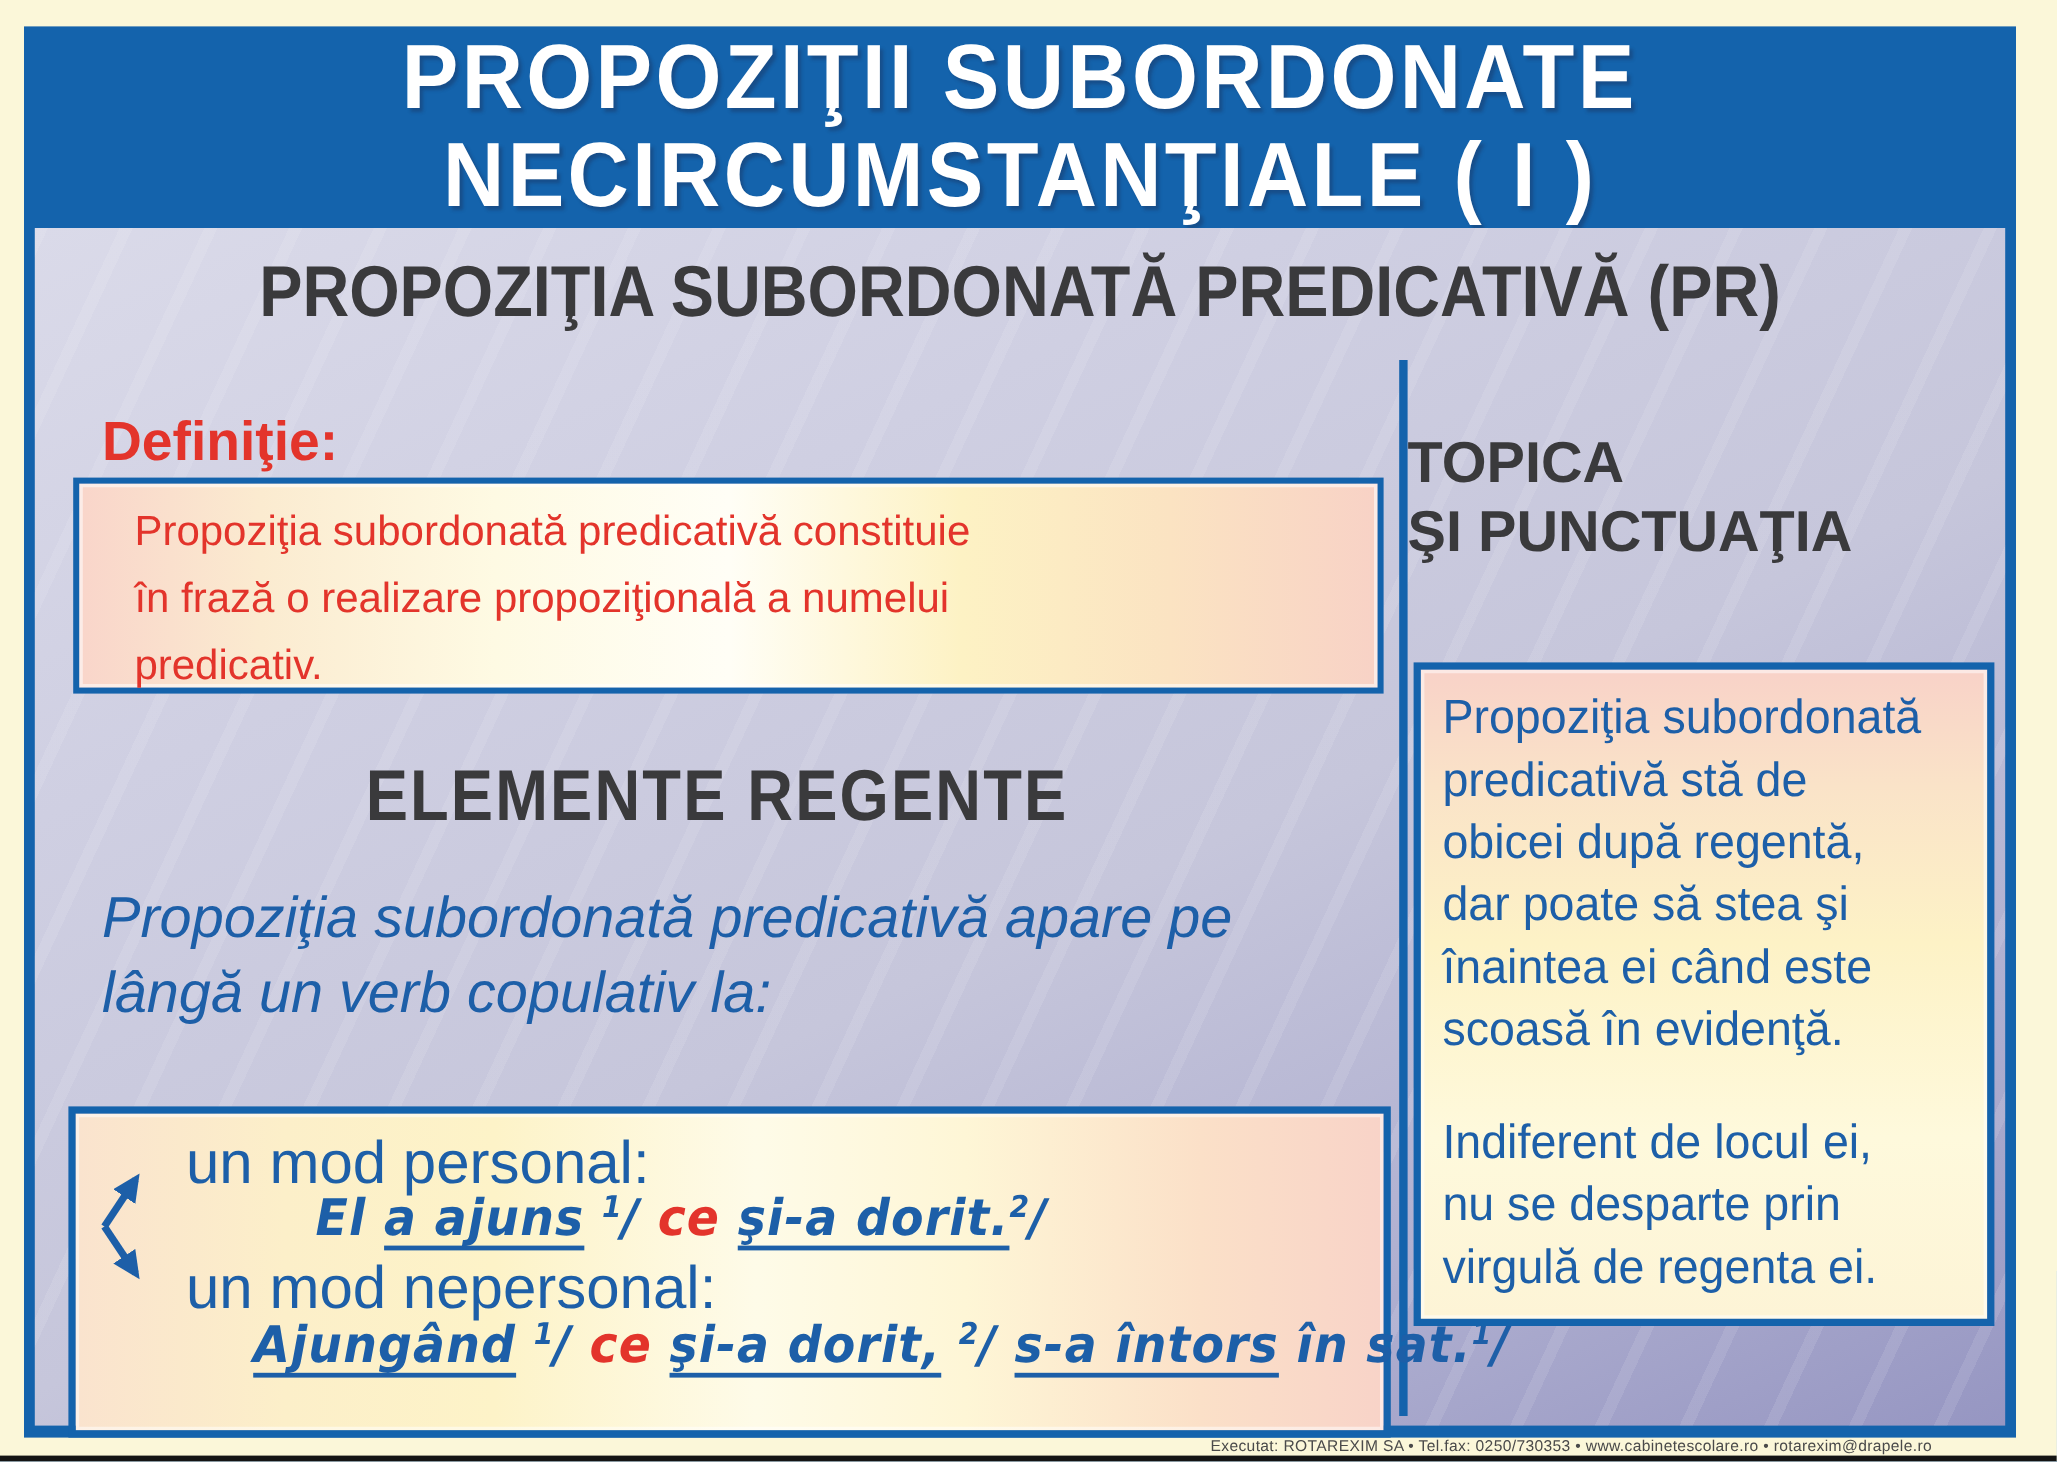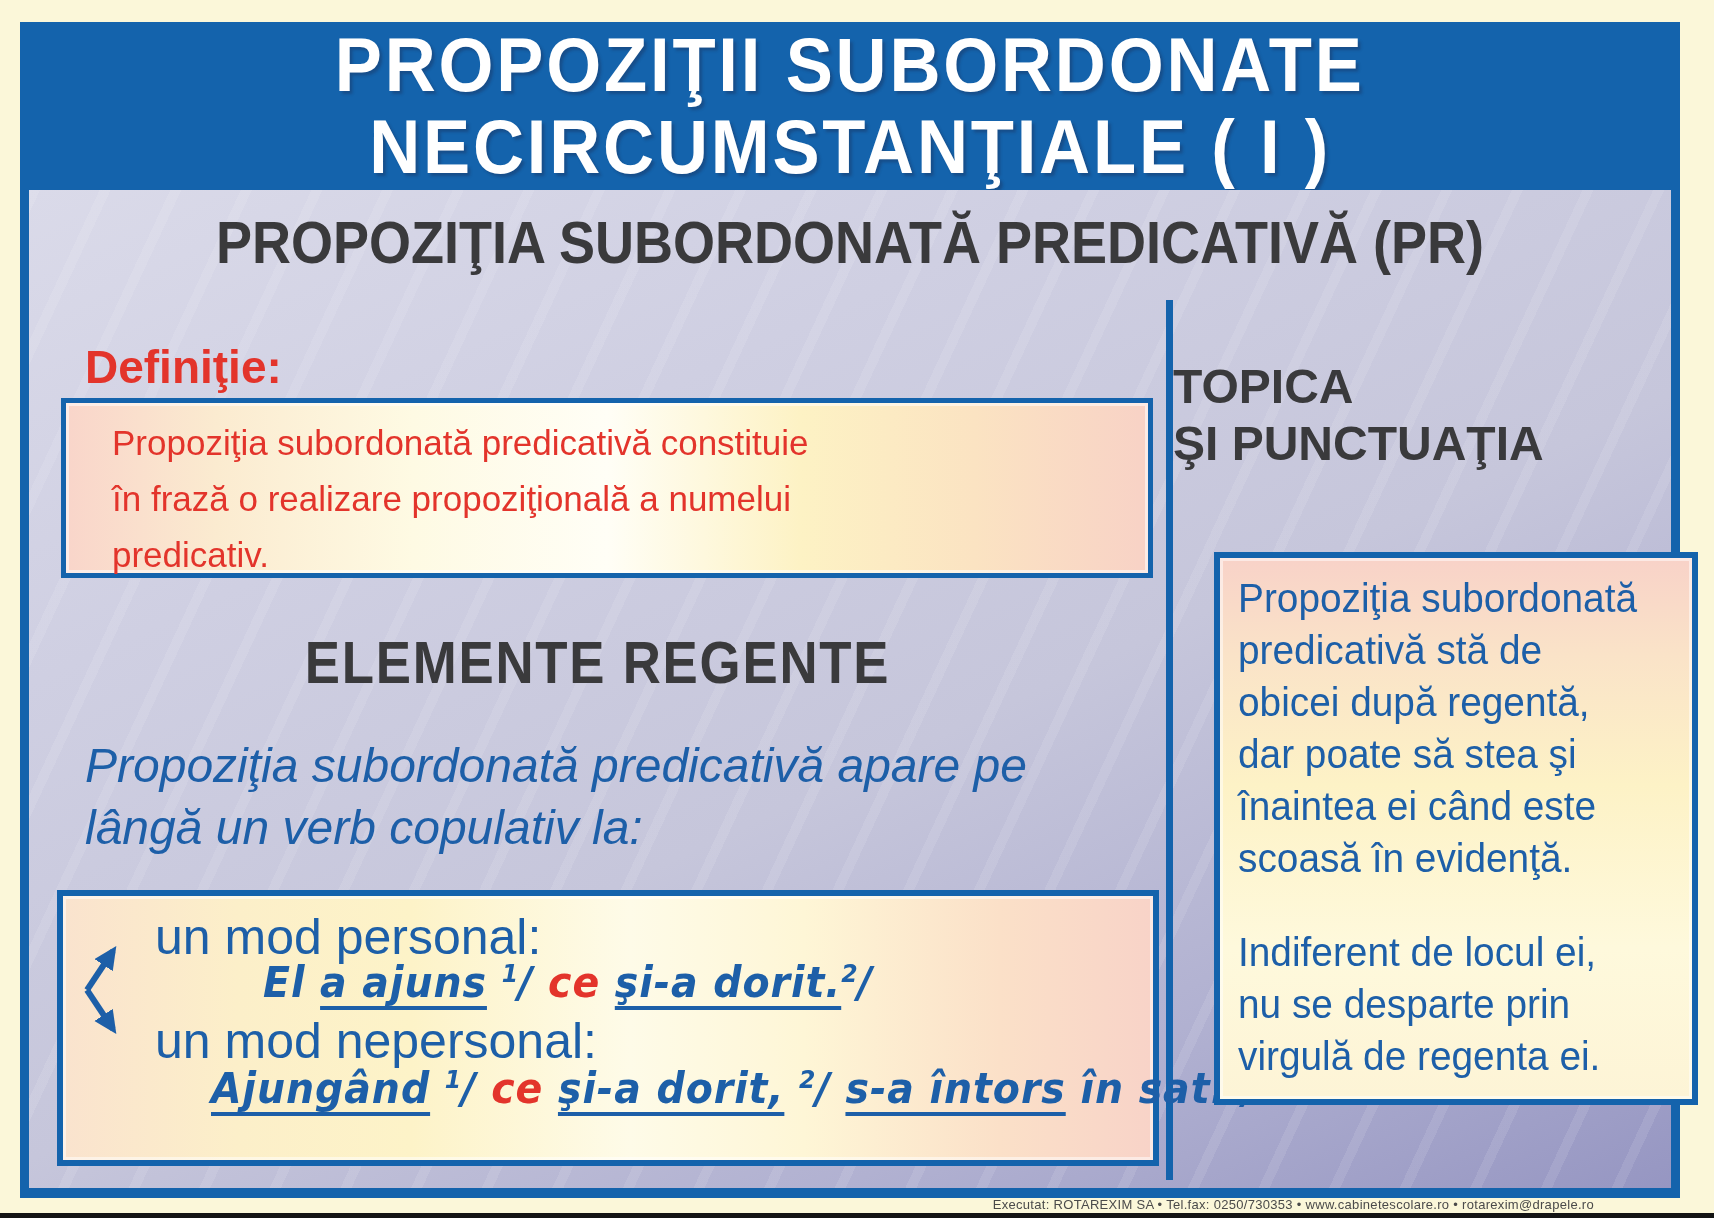--- a/index.html
+++ b/index.html
@@ -30,47 +30,47 @@
   .def-box{position:absolute;left:32px;top:208px;width:1082px;height:170px;border:5px solid #1463AC;
     background:linear-gradient(90deg,#F9D5CA 0%,#FBEBD0 14%,#FEFAE3 32%,#FFFEF6 50%,#FDF2C4 68%,#FBE3C2 84%,#F8D2C6 100%);
     box-shadow:inset 0 0 0 3px rgba(255,255,255,0.55);}
   .def-text{margin:12px 0 0 46px;font-size:35px;line-height:56px;color:#E3342B;white-space:pre-line;}
 
   .elemente-title{position:absolute;left:0;top:438px;width:1137px;text-align:center;font-weight:bold;
     font-size:60px;letter-spacing:2px;color:#3A3A3C;transform:scaleX(0.88);white-space:nowrap;}
 
   .intro-text{position:absolute;left:56px;top:545px;font-size:48px;line-height:62px;color:#1D5FA8;white-space:pre-line;font-style:italic;}
 
-  .example-box{position:absolute;left:28px;top:700px;width:1090px;height:264px;border:6px solid #1463AC;
+  .example-box{position:absolute;left:28px;top:732px;width:1090px;height:264px;border:6px solid #1463AC;
     background:linear-gradient(90deg,#FAE3CE 0%,#FCEFC9 16%,#FDF3C8 32%,#FEFBE8 52%,#FEF6D6 68%,#FBE0C8 86%,#F8D3C8 100%);
     box-shadow:inset 0 0 0 3px rgba(255,255,255,0.5);text-align:center;}
   .ex-arrow{position:absolute;left:16px;top:34px;}
   .mode-label{position:absolute;left:92px;font-size:50px;color:#1D5FA8;white-space:nowrap;}
   .mode1{top:12px;}
   .mode2{top:116px;}
   .ex-line{position:absolute;font-family:"DejaVu Sans",sans-serif;font-style:italic;font-weight:bold;
     font-size:42px;color:#1D5FA8;letter-spacing:1px;white-space:nowrap;transform:scaleX(0.94);transform-origin:0 0;}
   .ex1{left:200px;top:62px;}
   .ex2{left:148px;top:168px;}
   .ex-line .u{text-decoration:underline;text-decoration-thickness:3.5px;text-underline-offset:9px;}
   .ex-line .red{color:#E3342B;}
   .ex-line .sup{font-size:25px;vertical-align:super;line-height:0;letter-spacing:0;}
 
   
   .topica-title{position:absolute;left:1144px;top:168px;width:500px;text-align:left;font-weight:bold;
     font-size:48px;line-height:57px;color:#3A3A3C;white-space:pre-line;}
   .topica-box{position:absolute;left:1149px;top:362px;width:472px;height:541px;border:6px solid #1463AC;
     background:linear-gradient(180deg,#F8D2C8 0%,#FAE3C8 18%,#FDF2C6 42%,#FEF9DC 72%,#FDF4D6 100%);
-    box-shadow:inset 0 0 0 3px rgba(255,255,255,0.5);margin-left:36px;}
+    box-shadow:inset 0 0 0 3px rgba(255,255,255,0.5);}
   .topica-p{margin:14px 0 0 18px;font-size:40px;line-height:52px;color:#1D5FA8;white-space:pre-line;
     transform:scaleX(0.97);transform-origin:0 0;}
   .topica-p2{margin-top:42px;}
 
   
-  .credits{position:absolute;right:120px;top:1197px;font-size:13px;color:#4A4A4A;letter-spacing:0.3px;}
+  .credits{position:absolute;right:104px;top:1197px;font-size:13px;color:#4A4A4A;letter-spacing:0.3px;}
   .bottom-strip{position:absolute;left:0;bottom:0;width:100%;height:5px;background:#141414;}
 </style>
 </head>
 <body>
 
 <div class="stage">
 
   <div class="panel">
 
     <div class="header-band">

